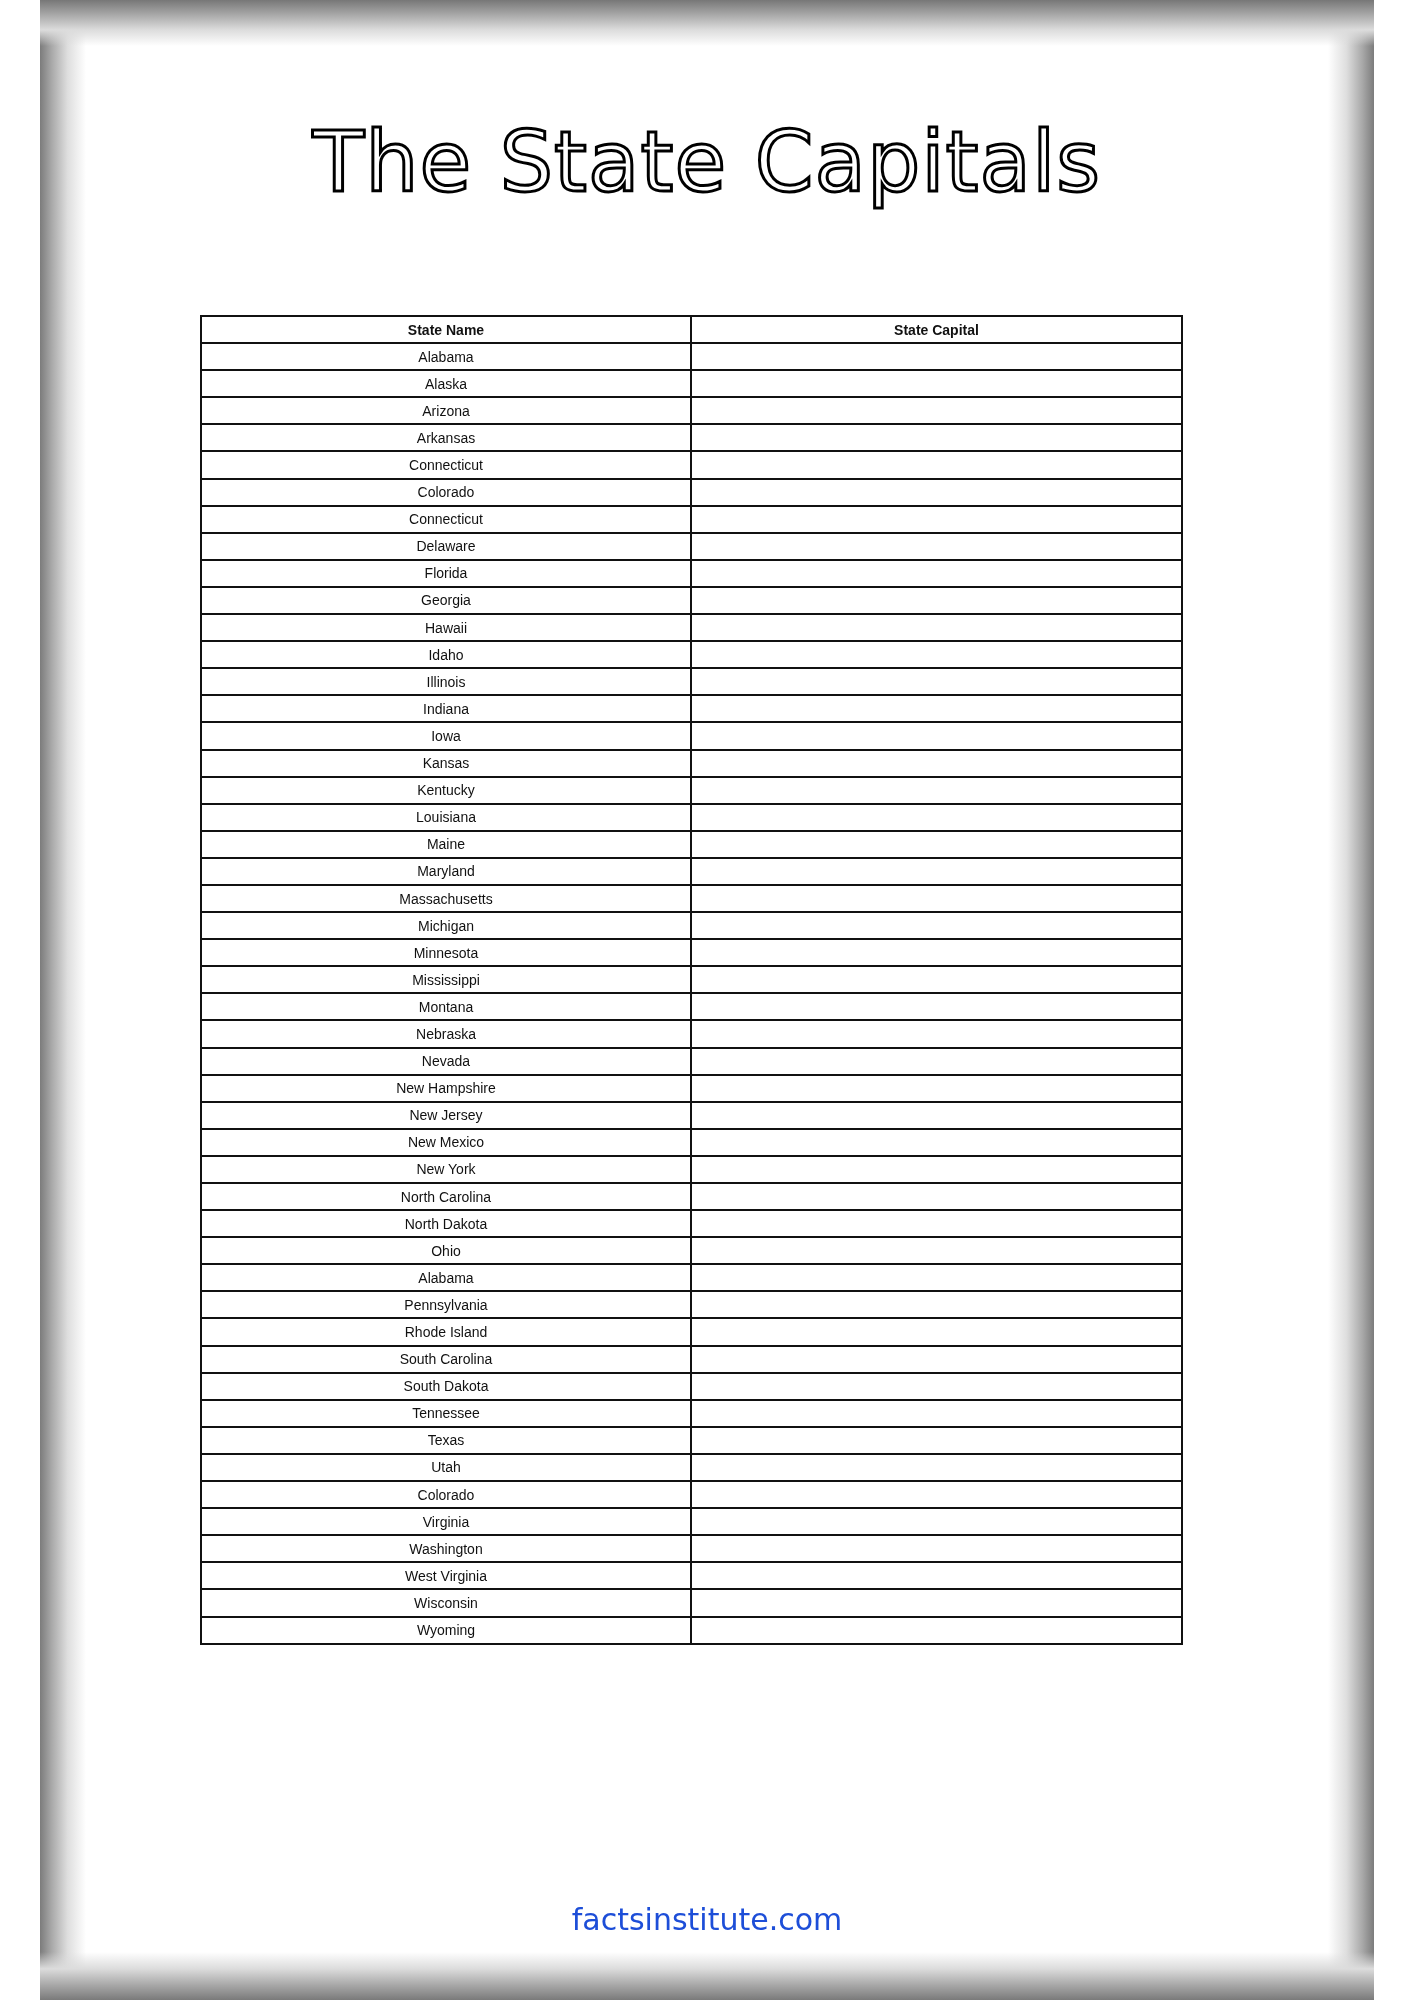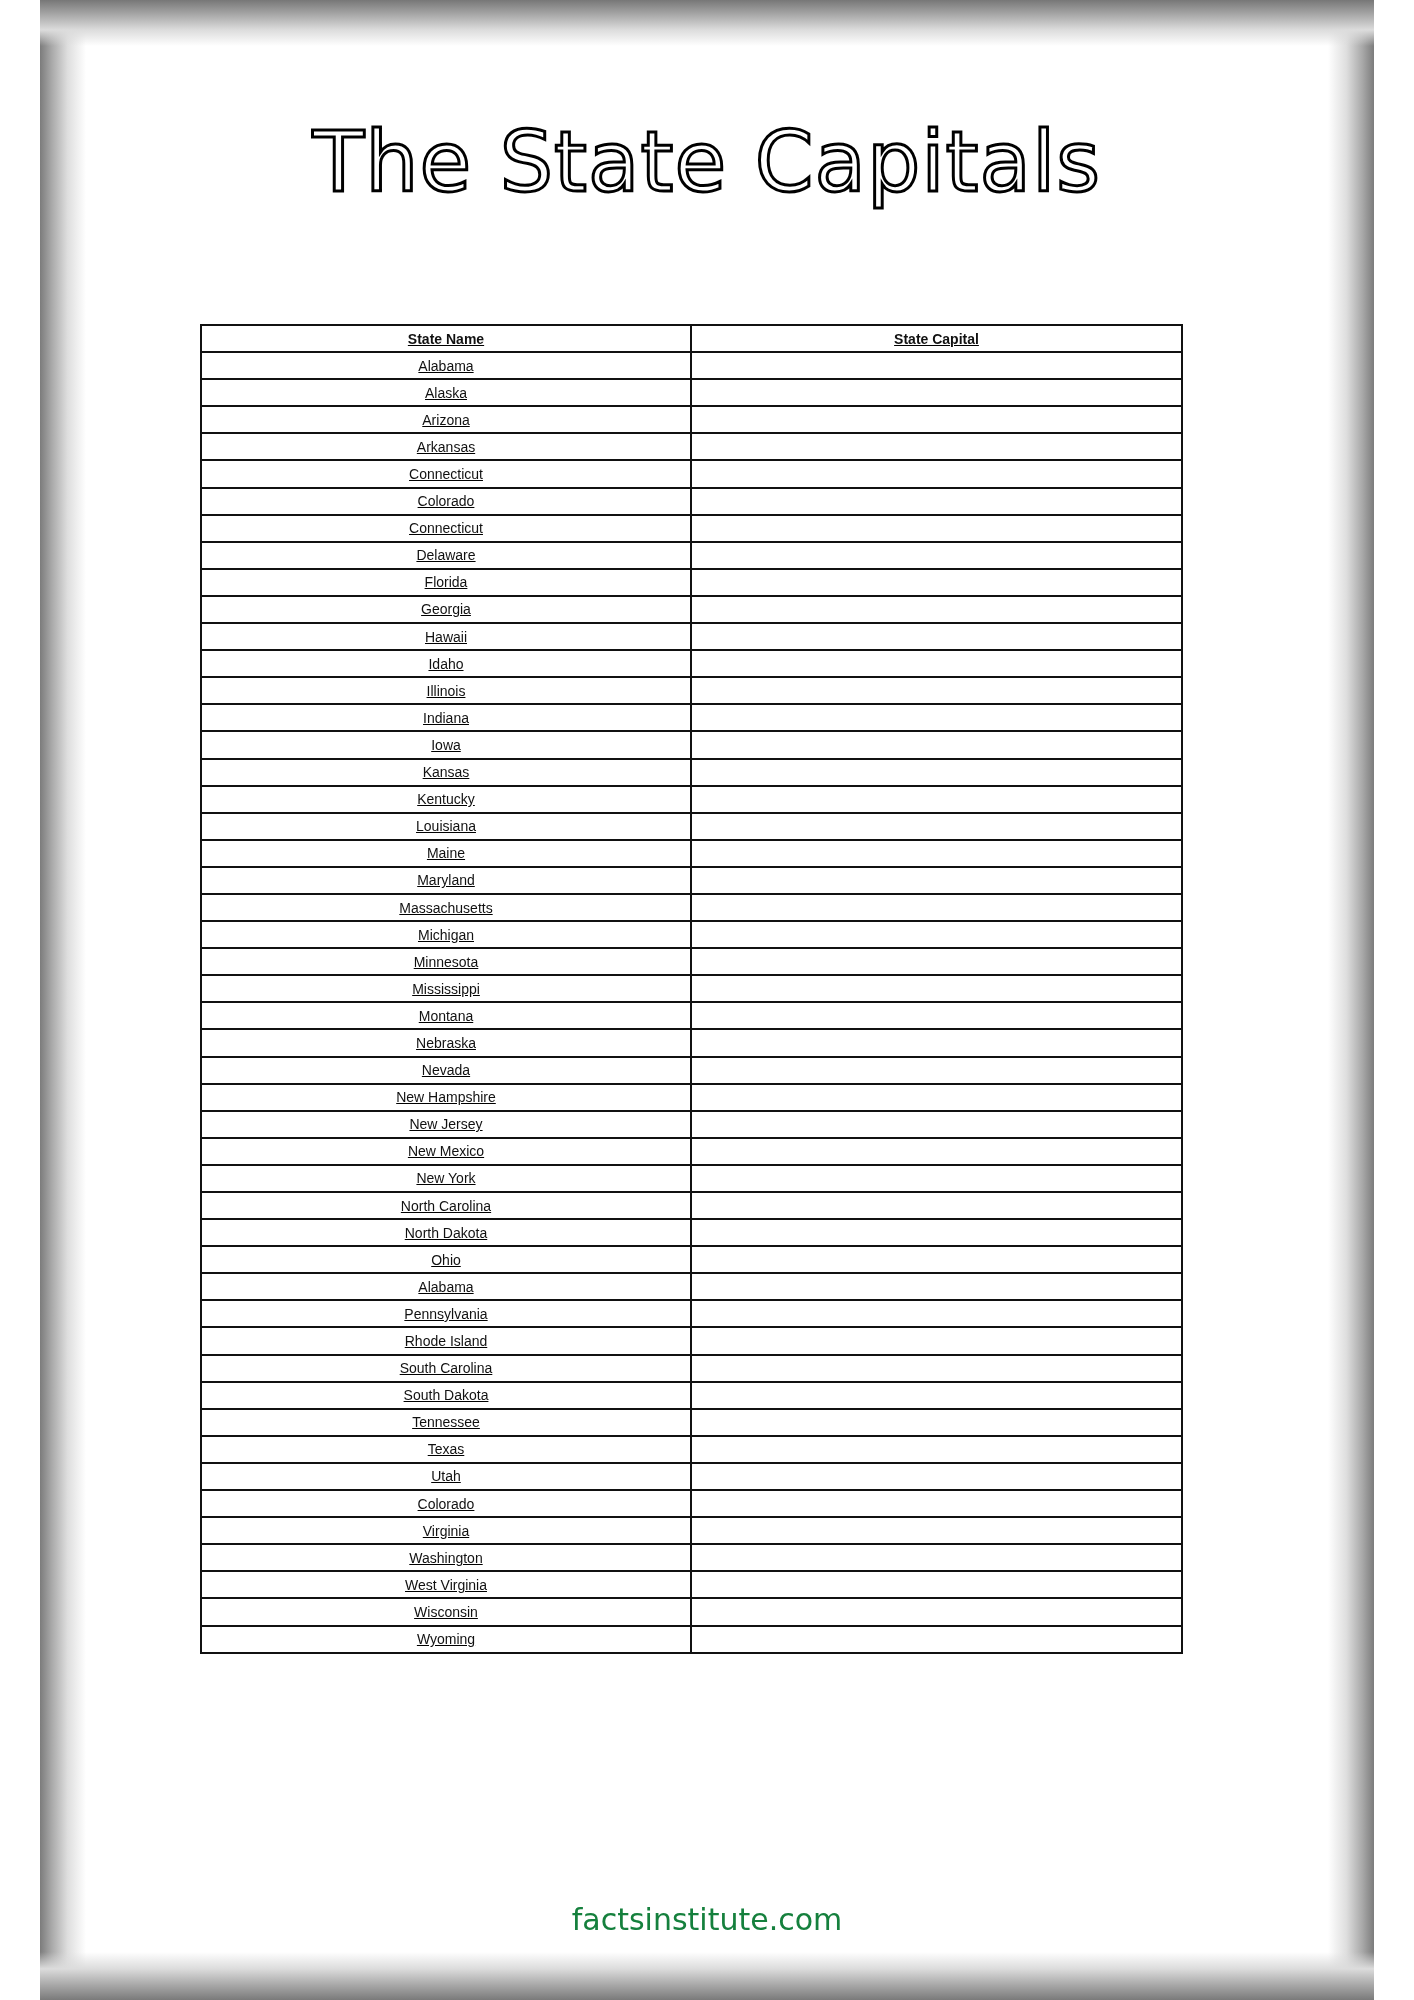--- a/index.html
+++ b/index.html
@@ -3,26 +3,26 @@
 <meta charset="utf-8">
 <style>
   html, body { margin:0; padding:0; }
   body { width:1414px; height:2000px; background:#ffffff; position:relative; overflow:hidden; font-family:"Liberation Sans", sans-serif; }
   .frame { position:absolute; left:40px; top:0; width:1334px; height:2000px; background:#ffffff; }
   .shadow-left { position:absolute; left:0; top:0; width:46px; height:100%; background:linear-gradient(to right,#7c7c7c 0%,#a8a8a8 25%,#dedede 60%,#ffffff 100%); }
   .shadow-right { position:absolute; right:0; top:0; width:46px; height:100%; background:linear-gradient(to left,#7c7c7c 0%,#a8a8a8 25%,#dedede 60%,#ffffff 100%); }
   .shadow-top { position:absolute; left:0; top:0; width:100%; height:46px; background:linear-gradient(to bottom,#777777 0%,#a5a5a5 30%,#dcdcdc 65%,rgba(255,255,255,0) 100%); }
   .shadow-bottom { position:absolute; left:0; bottom:0; width:100%; height:48px; background:linear-gradient(to top,#7a7a7a 0%,#a6a6a6 30%,#dcdcdc 65%,rgba(255,255,255,0) 100%); }
   .title { position:absolute; left:0; width:1414px; top:112px; text-align:center; font-family:"DejaVu Sans", sans-serif; font-size:84px; line-height:100px; color:#ffffff; -webkit-text-stroke:3px #000000; letter-spacing:1px; margin:0; font-weight:normal; }
-  table.capitals { position:absolute; left:200px; top:324px; width:981px; border-collapse:collapse; table-layout:fixed;text-decoration:underline; }
+  table.capitals { position:absolute; left:200px; top:315px; width:981px; border-collapse:collapse; table-layout:fixed; }
   table.capitals th, table.capitals td { border:2px solid #111111; height:25.1px; padding:0; text-align:center; font-size:14px; color:#111111; font-family:"Liberation Sans", sans-serif; }
   table.capitals th { font-weight:bold; }
   col.c1 { width:490px; }
   col.c2 { width:491px; }
-  .footer { position:absolute; left:0; width:1414px; top:1902px; text-align:center; font-family:"DejaVu Sans", sans-serif; font-size:30px; color:#15803d; }
+  .footer { position:absolute; left:0; width:1414px; top:1902px; text-align:center; font-family:"DejaVu Sans", sans-serif; font-size:30px; color:#1d4ed8; }
 </style>
 </head>
 <body>
 
 <div class="frame">
   <div class="shadow-left"></div>
   <div class="shadow-right"></div>
   <div class="shadow-top"></div>
   <div class="shadow-bottom"></div>
 </div>

